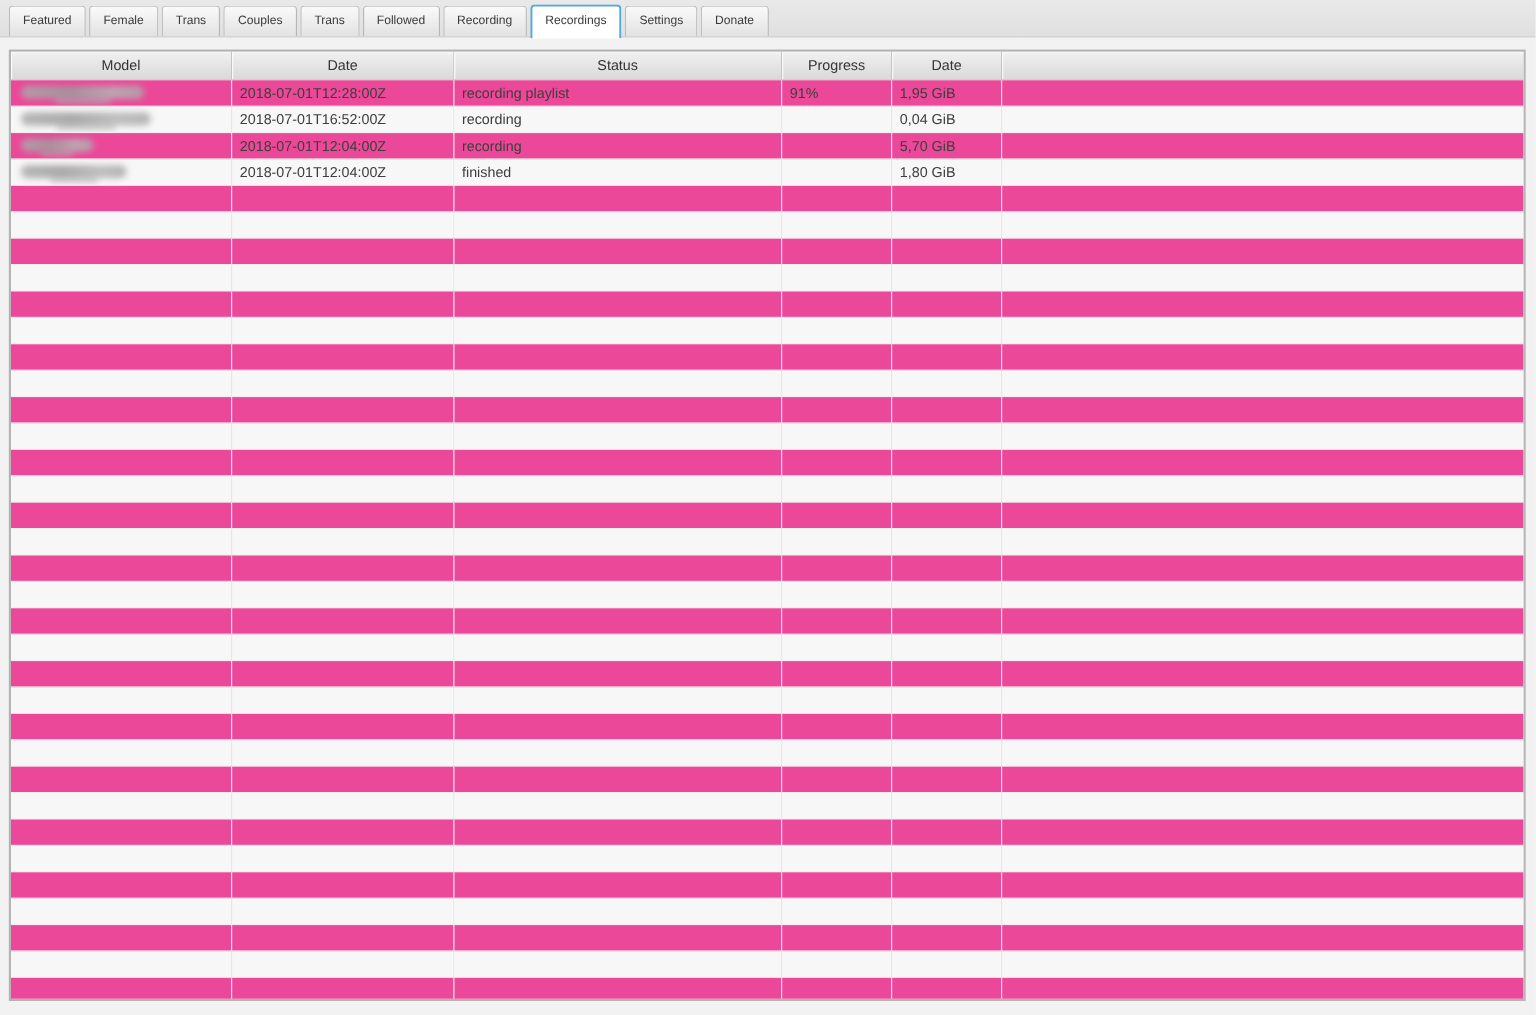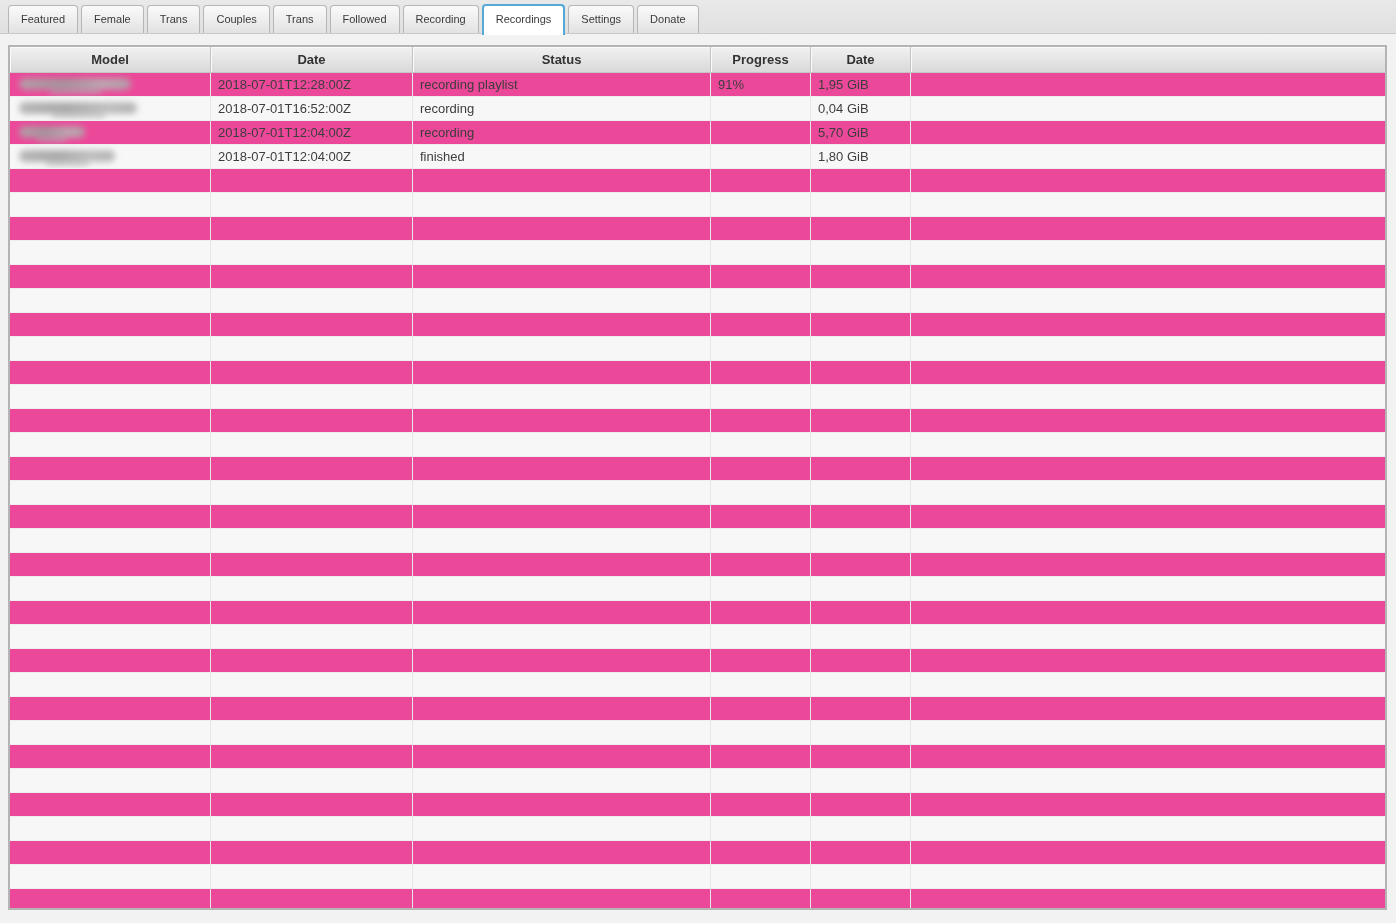--- a/index.html
+++ b/index.html
@@ -64,21 +64,21 @@
   col.c-date     { width: 202px; }
   col.c-status   { width: 298px; }
   col.c-progress { width: 100px; }
   col.c-size     { width: 100px; }
   col.c-extra    { width: auto;  }
 
   thead th {
     height: 26px;
     background: linear-gradient(#f1f1f1, #d9d9d9);
     font-size: 13px;
-    font-weight: bold;
+    font-weight: normal;
     color: #333333;
     text-align: center;
     border-right: 1px solid #c3c3c3;
     border-bottom: 1px solid #c6c6c6;
     box-shadow: inset 1px 1px 0 #fbfbfb;
     cursor: default;
     overflow: hidden;
     white-space: nowrap;
   }
   thead th:last-child { border-right: none; }

